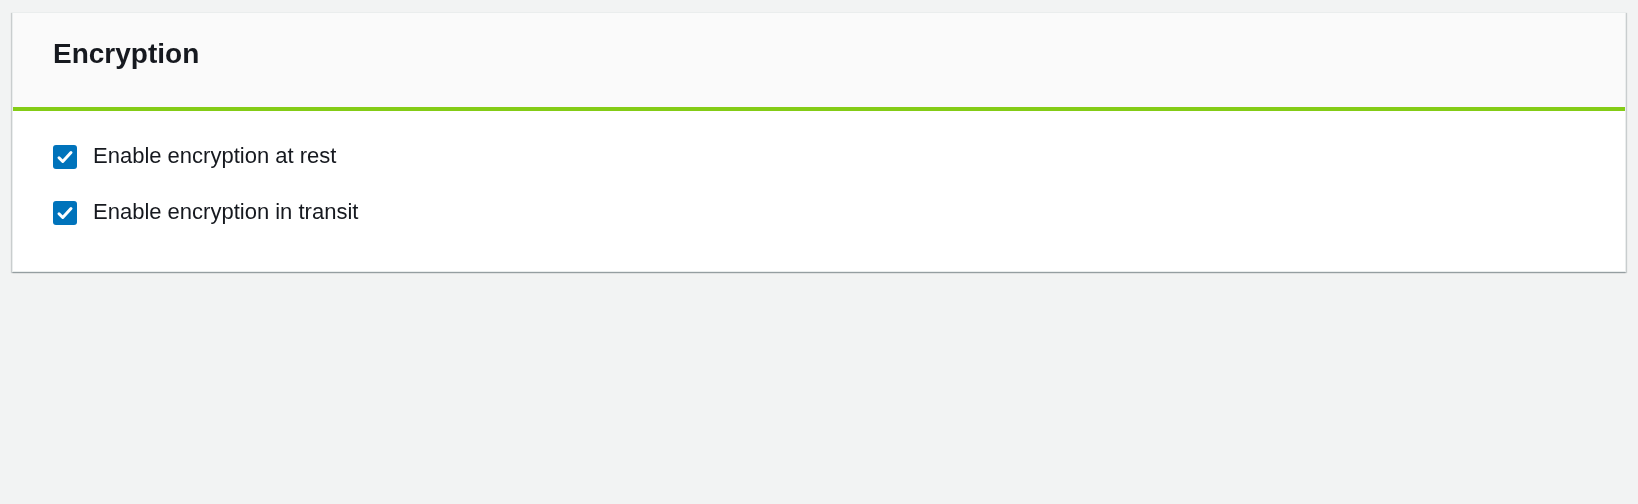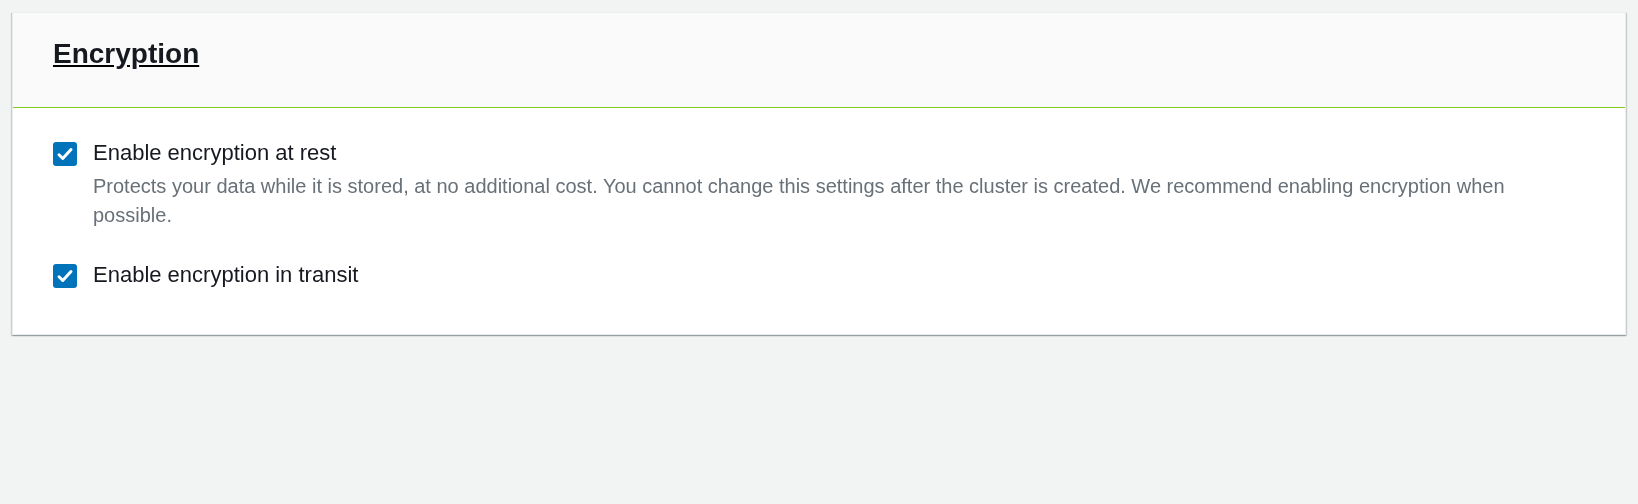--- a/index.html
+++ b/index.html
@@ -13,41 +13,40 @@
       padding: 12px;
       width: 1638px;
     }
     .panel {
       background: #ffffff;
       border: 1px solid #eaeded;
       box-shadow: 0 1px 1px 0 rgba(0,28,36,0.15), 1px 1px 1px 0 rgba(0,28,36,0.15), -1px 1px 1px 0 rgba(0,28,36,0.15);
     }
     .panel-header {
       background: #fafafa;
-      border-bottom: 1px solid #84cc16;
+      border-bottom: 4px solid #84cc16;
       padding: 24px 40px 36px 40px;
-      text-decoration: underline;
     }
     .panel-title {
       font-size: 28px;
       font-weight: 700;
       color: #16191f;
       line-height: 1.2;
     }
     .panel-body {
       background: #ffffff;
       padding: 32px 40px 40px 40px;
     }
     .option-row {
       display: flex;
       align-items: flex-start;
       gap: 16px;
     }
     .option-row + .option-row {
-      margin-top: 32px;
+      margin-top: 24px;
     }
     .checkbox-wrap {
       flex: 0 0 auto;
       width: 24px;
       height: 24px;
       margin-top: 2px;
       cursor: pointer;
     }
     .checkbox-box {
       width: 24px;
@@ -95,21 +94,20 @@
         <div class="checkbox-box">
           <span>
             <svg viewBox="0 0 24 24" fill="none" stroke="#ffffff" stroke-width="4" stroke-linecap="round" stroke-linejoin="round">
               <polyline points="4 13 9 18 20 6"></polyline>
             </svg>
           </span>
         </div>
       </div>
       <div class="option-text">
         <div class="option-label">Enable encryption at rest</div>
-        <div class="option-desc">Protects your data while it is stored, at no additional cost. You cannot change this settings after the cluster is created. We recommend enabling encryption when possible.</div>
       </div>
     </div>
 
     <div class="option-row">
       <div class="checkbox-wrap">
         <div class="checkbox-box">
           <span>
             <svg viewBox="0 0 24 24" fill="none" stroke="#ffffff" stroke-width="4" stroke-linecap="round" stroke-linejoin="round">
               <polyline points="4 13 9 18 20 6"></polyline>
             </svg>

